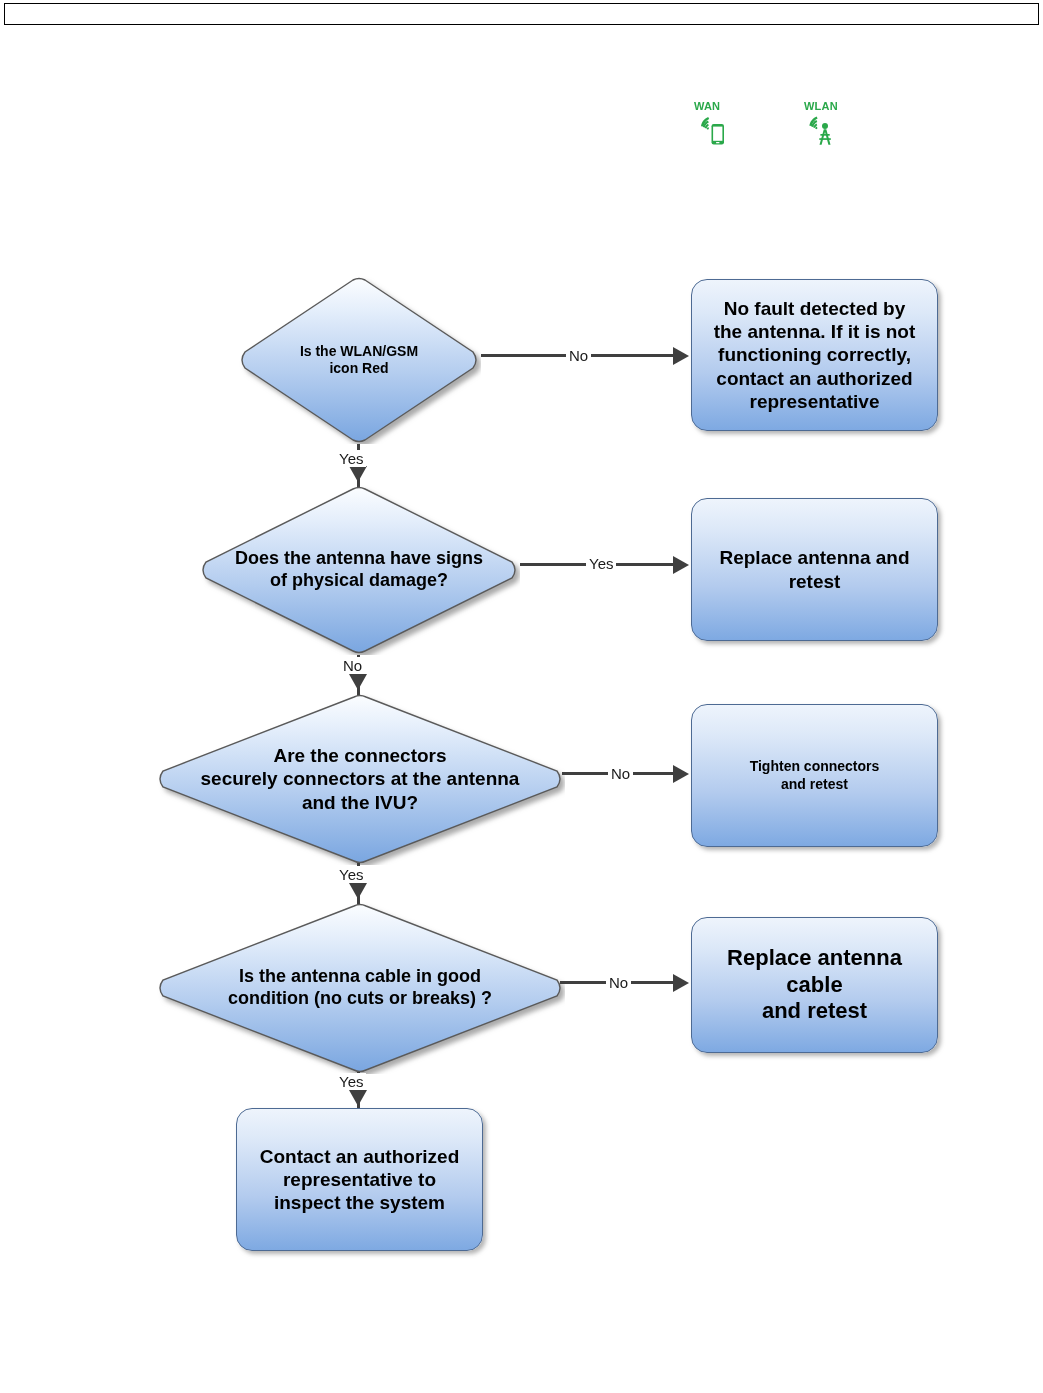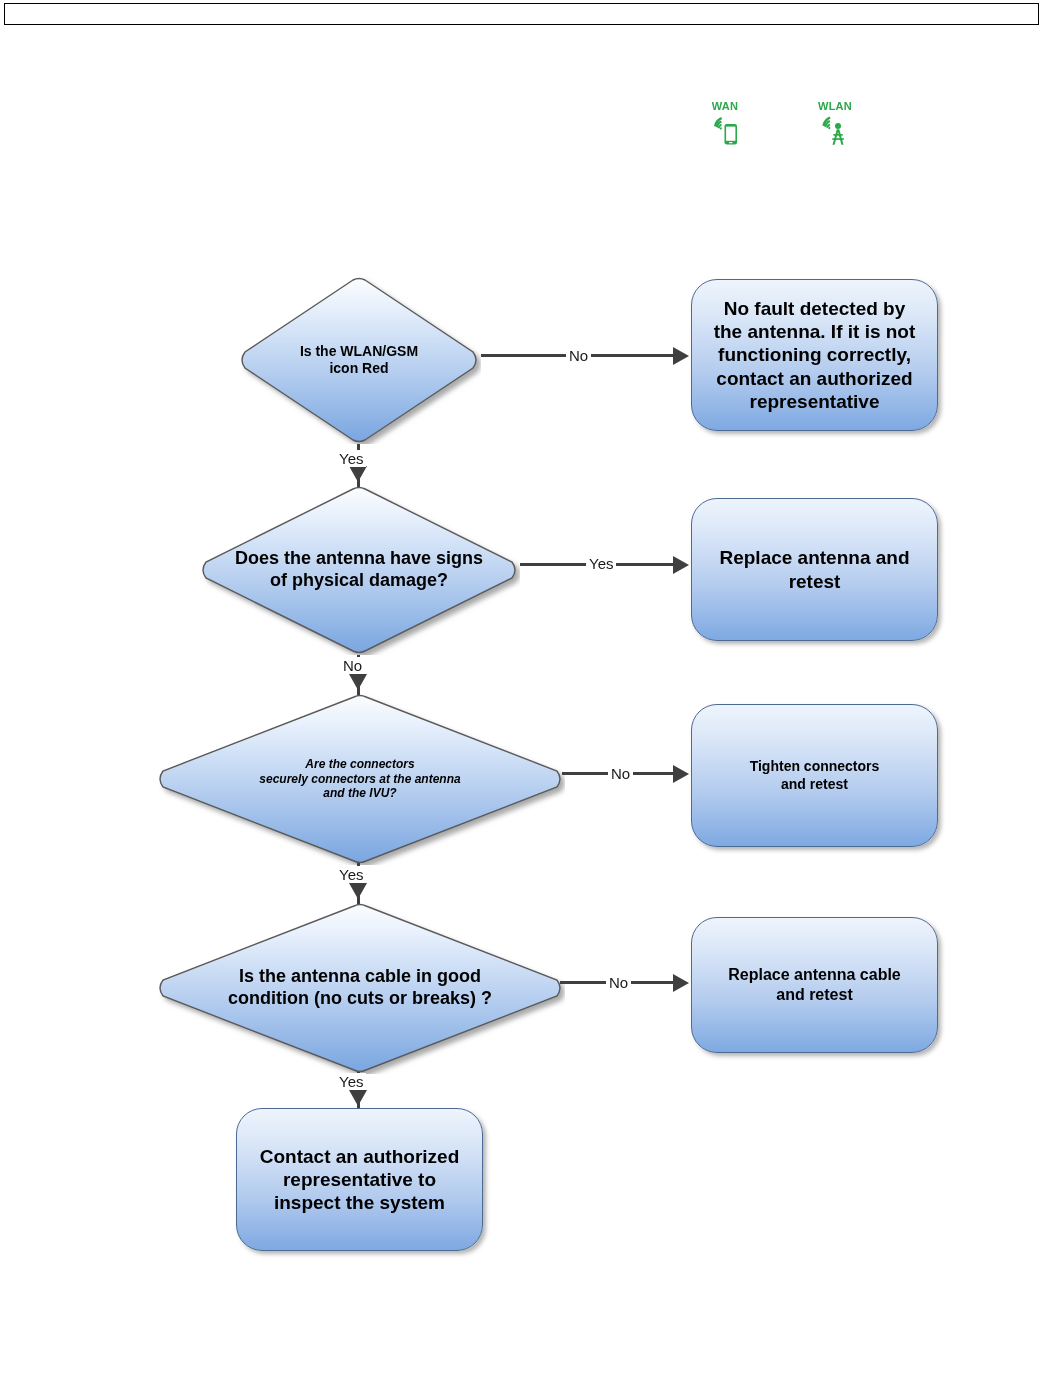--- a/index.html
+++ b/index.html
@@ -23,21 +23,20 @@
     width: 1035px;
     height: 22px;
     border: 1.5px solid #000000;
     box-sizing: border-box;
     background: #ffffff;
   }
 
   
   .status-icon {
     position: absolute;
-    text-align: center;
     color: #2aa84a;
   }
   .status-icon .icon-label {
     font-size: 11px;
     font-weight: bold;
     letter-spacing: 0.2px;
     color: #2aa84a;
     line-height: 12px;
   }
   .status-icon .icon-glyph {
@@ -63,21 +62,21 @@
     display: flex;
     align-items: center;
     justify-content: center;
     text-align: center;
     color: #000000;
     font-weight: bold;
   }
 
   
   .proc-box {
-    border-radius: 26px;
+    border-radius: 16px;
     border: 1px solid #4d6a93;
     background: linear-gradient(to bottom, #eef4fc 0%, #dce8f8 22%, #b3cbee 62%, #7ea9e2 100%);
     box-shadow: 3px 3px 4px rgba(120,120,120,0.55);
     padding: 6px 10px;
     line-height: 1.22;
     text-align: center;
   }
 
   
   .decision {
@@ -245,21 +244,21 @@
   </div>
 
   <div class="conn-line conn-h" style="left:520px; top:563px; width:153px;"></div>
   <div class="arrow-head arrow-right" style="left:673px; top:556px;"></div>
   <div class="edge-label" style="left:586px; top:555px;">Yes</div>
 
   <div class="conn-line conn-v" style="left:357px; top:655px; height:42px;"></div>
   <div class="arrow-head arrow-down" style="left:349px; top:674px;"></div>
   <div class="edge-label" style="left:340px; top:657px;">No</div>
 
-  <div class="node decision" id="node-d3" style="left:155px; top:693px; width:410px; height:172px; font-size:12px;font-style:italic;">
+  <div class="node decision" id="node-d3" style="left:155px; top:693px; width:410px; height:172px; font-size:19px;">
     <svg class="decision-svg" viewBox="0 0 410 172" preserveAspectRatio="none">
       <defs>
         <linearGradient id="gradD3" x1="0" y1="0" x2="0" y2="1">
           <stop offset="0%" stop-color="#fbfdff"></stop>
           <stop offset="20%" stop-color="#e4eefb"></stop>
           <stop offset="58%" stop-color="#b4cdef"></stop>
           <stop offset="100%" stop-color="#7aa6e0"></stop>
         </linearGradient>
         <filter id="shD3" x="-25%" y="-25%" width="160%" height="160%">
           <feDropShadow dx="4" dy="4" stdDeviation="2.4" flood-color="#8d8d8d" flood-opacity="0.75"></feDropShadow>
@@ -303,21 +302,21 @@
         </filter>
       </defs>
       <path filter="url(#shD4)" fill="url(#gradD4)" stroke="#5a5a5a" stroke-width="1.4" d="M 199 4 Q 205 1 211 4 L 402 78 Q 408 86 402 94 L 211 168 Q 205 171 199 168 L 8 94 Q 2 86 8 78 Z"></path>
     </svg>
     <div class="decision-text">
       <span>Is the antenna cable in good</span><br>
       <span>condition (no cuts or breaks) ?</span>
     </div>
   </div>
 
-  <div class="node proc-box" id="node-r4" style="left:691px; top:917px; width:247px; height:136px; font-size:16px;">
+  <div class="node proc-box" id="node-r4" style="left:691px; top:917px; width:247px; height:136px; font-size:22px;">
     <div>
       <span>Replace antenna cable</span><br>
       <span>and retest</span>
     </div>
   </div>
 
   <div class="conn-line conn-h" style="left:560px; top:981px; width:113px;"></div>
   <div class="arrow-head arrow-right" style="left:673px; top:974px;"></div>
   <div class="edge-label" style="left:606px; top:974px;">No</div>
 

